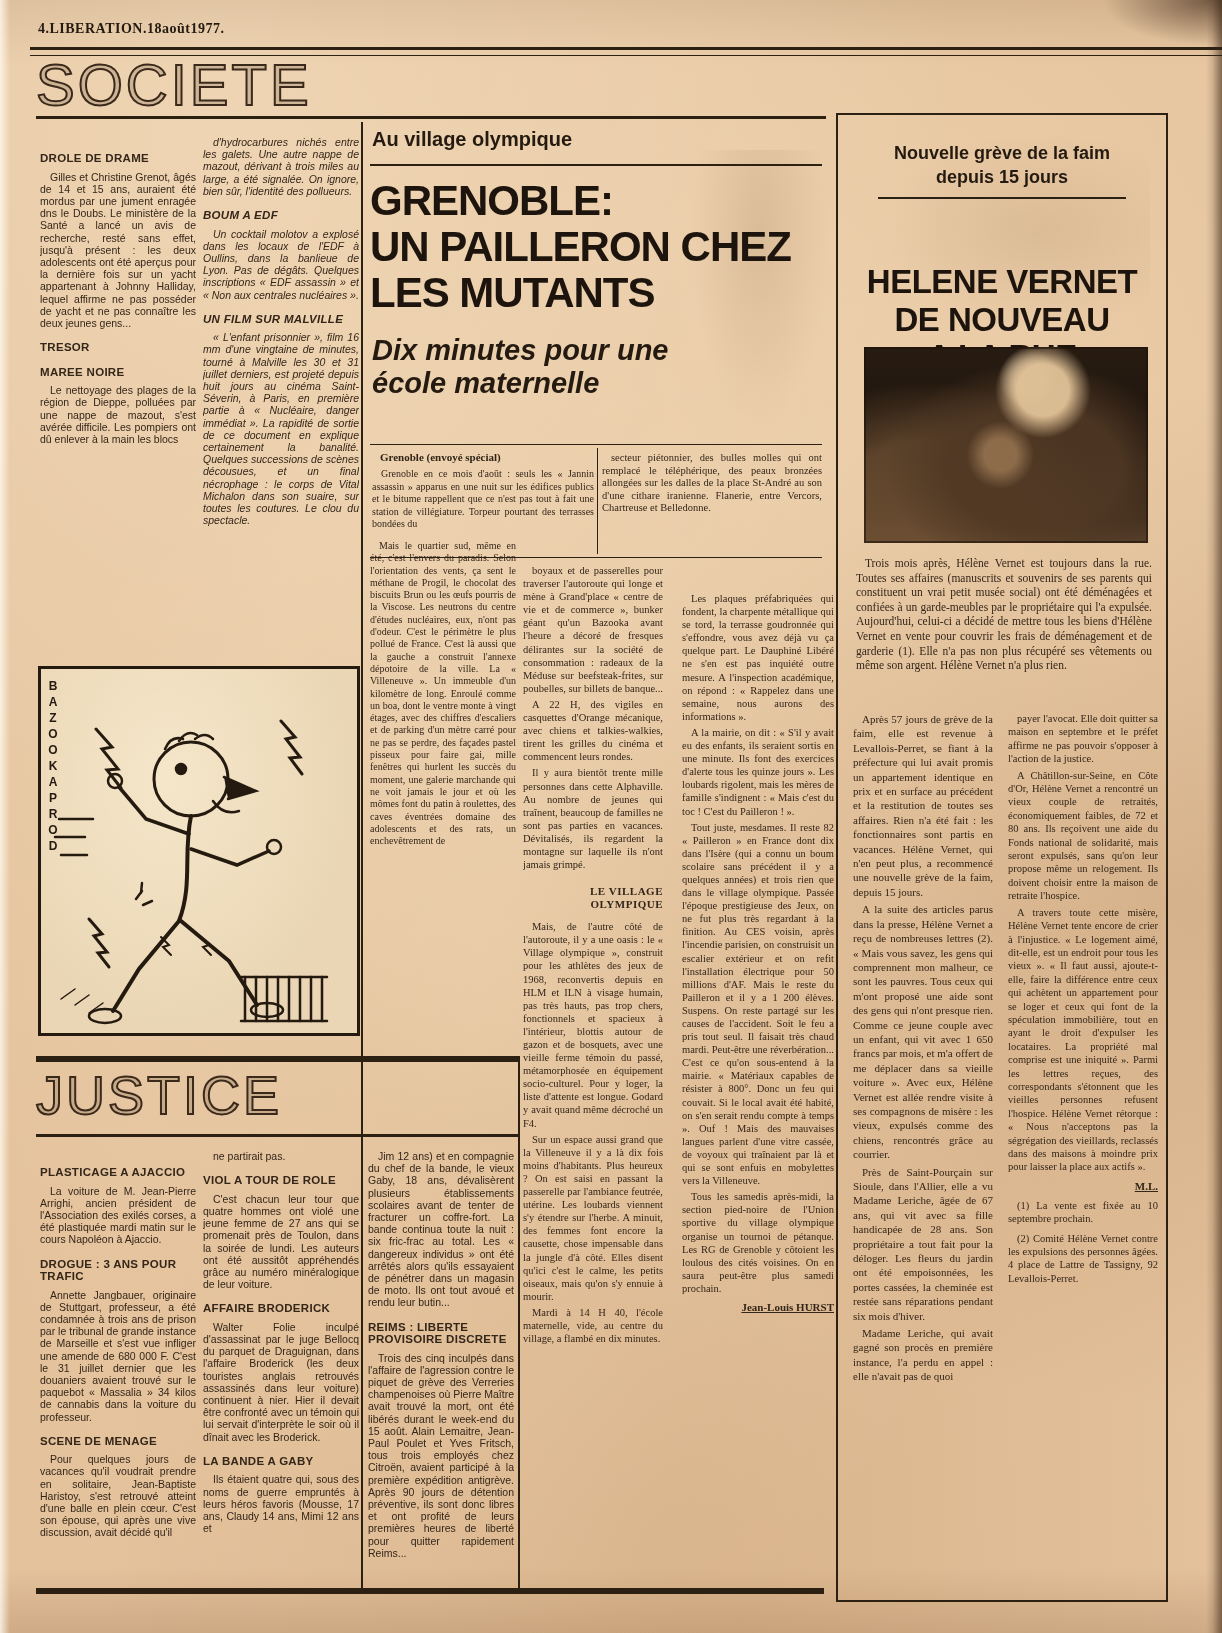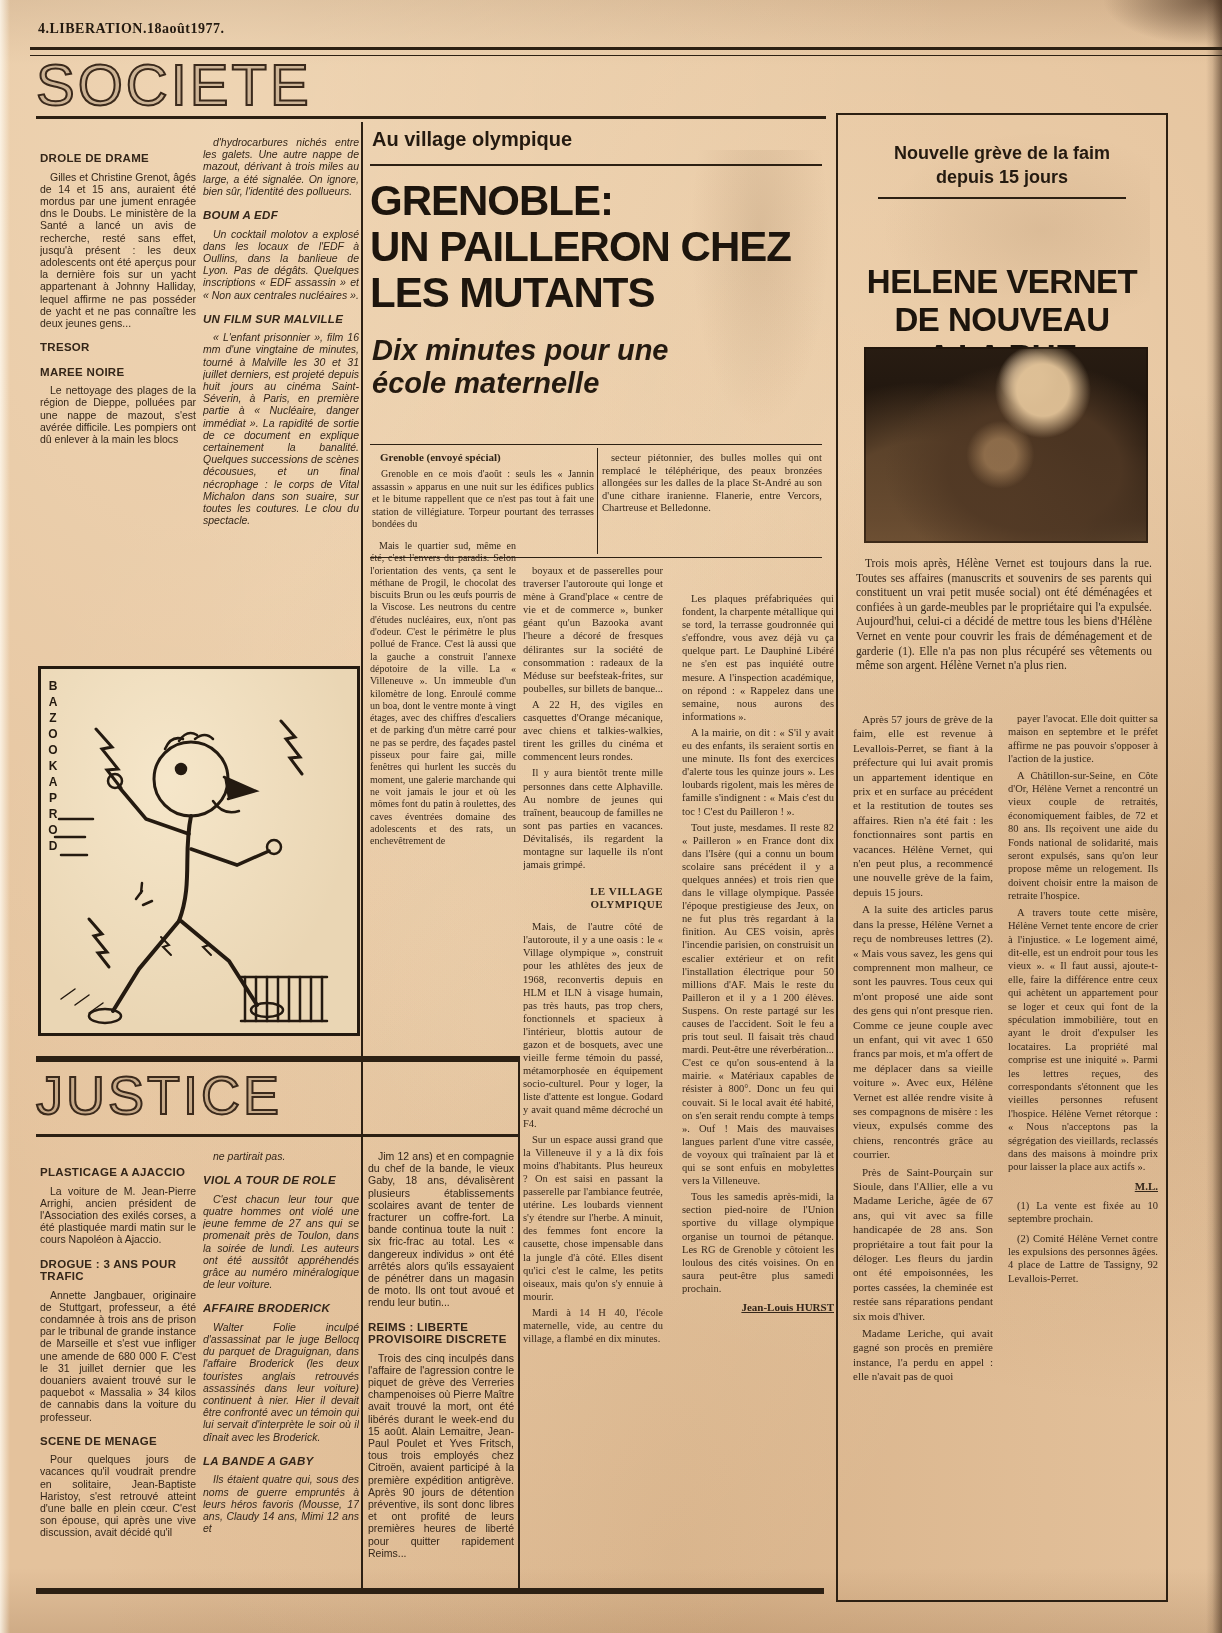--- a/index.html
+++ b/index.html
@@ -206,21 +206,21 @@
   <div class="rule" style="left:36px;top:1134px;width:482px;height:3px;"></div>
 
   <div class="abs sans-col" style="left:40px;top:1150px;width:156px;height:436px;">
       <h3>PLASTICAGE A AJACCIO</h3>
       <p>La voiture de M. Jean-Pierre Arrighi, ancien président de l'Association des exilés corses, a été plastiquée mardi matin sur le cours Napoléon à Ajaccio.</p>
       <h3>DROGUE : 3 ANS POUR TRAFIC</h3>
       <p>Annette Jangbauer, originaire de Stuttgart, professeur, a été condamnée à trois ans de prison par le tribunal de grande instance de Marseille et s'est vue infliger une amende de 680 000 F. C'est le 31 juillet dernier que les douaniers avaient trouvé sur le paquebot « Massalia » 34 kilos de cannabis dans la voiture du professeur.</p>
       <h3>SCENE DE MENAGE</h3>
       <p>Pour quelques jours de vacances qu'il voudrait prendre en solitaire, Jean-Baptiste Haristoy, s'est retrouvé atteint d'une balle en plein cœur. C'est son épouse, qui après une vive discussion, avait décidé qu'il</p>
     </div>
-  <div class="abs sans-col" style="left:203px;top:1150px;width:156px;height:436px;font-style:italic;">
+  <div class="abs sans-col" style="left:203px;top:1150px;width:156px;height:436px;">
       <p>ne partirait pas.</p>
       <h3>VIOL A TOUR DE ROLE</h3>
       <p>C'est chacun leur tour que quatre hommes ont violé une jeune femme de 27 ans qui se promenait près de Toulon, dans la soirée de lundi. Les auteurs ont été aussitôt appréhendés grâce au numéro minéralogique de leur voiture.</p>
       <h3>AFFAIRE BRODERICK</h3>
       <p>Walter Folie inculpé d'assassinat par le juge Bellocq du parquet de Draguignan, dans l'affaire Broderick (les deux touristes anglais retrouvés assassinés dans leur voiture) continuent à nier. Hier il devait être confronté avec un témoin qui lui servait d'interprète le soir où il dînait avec les Broderick.</p>
       <h3>LA BANDE A GABY</h3>
       <p>Ils étaient quatre qui, sous des noms de guerre empruntés à leurs héros favoris (Mousse, 17 ans, Claudy 14 ans, Mimi 12 ans et</p>
     </div>
   <div class="abs sans-col" style="left:368px;top:1150px;width:146px;height:436px;">
       <p>Jim 12 ans) et en compagnie du chef de la bande, le vieux Gaby, 18 ans, dévalisèrent plusieurs établissements scolaires avant de tenter de fracturer un coffre-fort. La bande continua toute la nuit : six fric-frac au total. Les « dangereux individus » ont été arrêtés alors qu'ils essayaient de pénétrer dans un magasin de moto. Ils ont tout avoué et rendu leur butin...</p>

